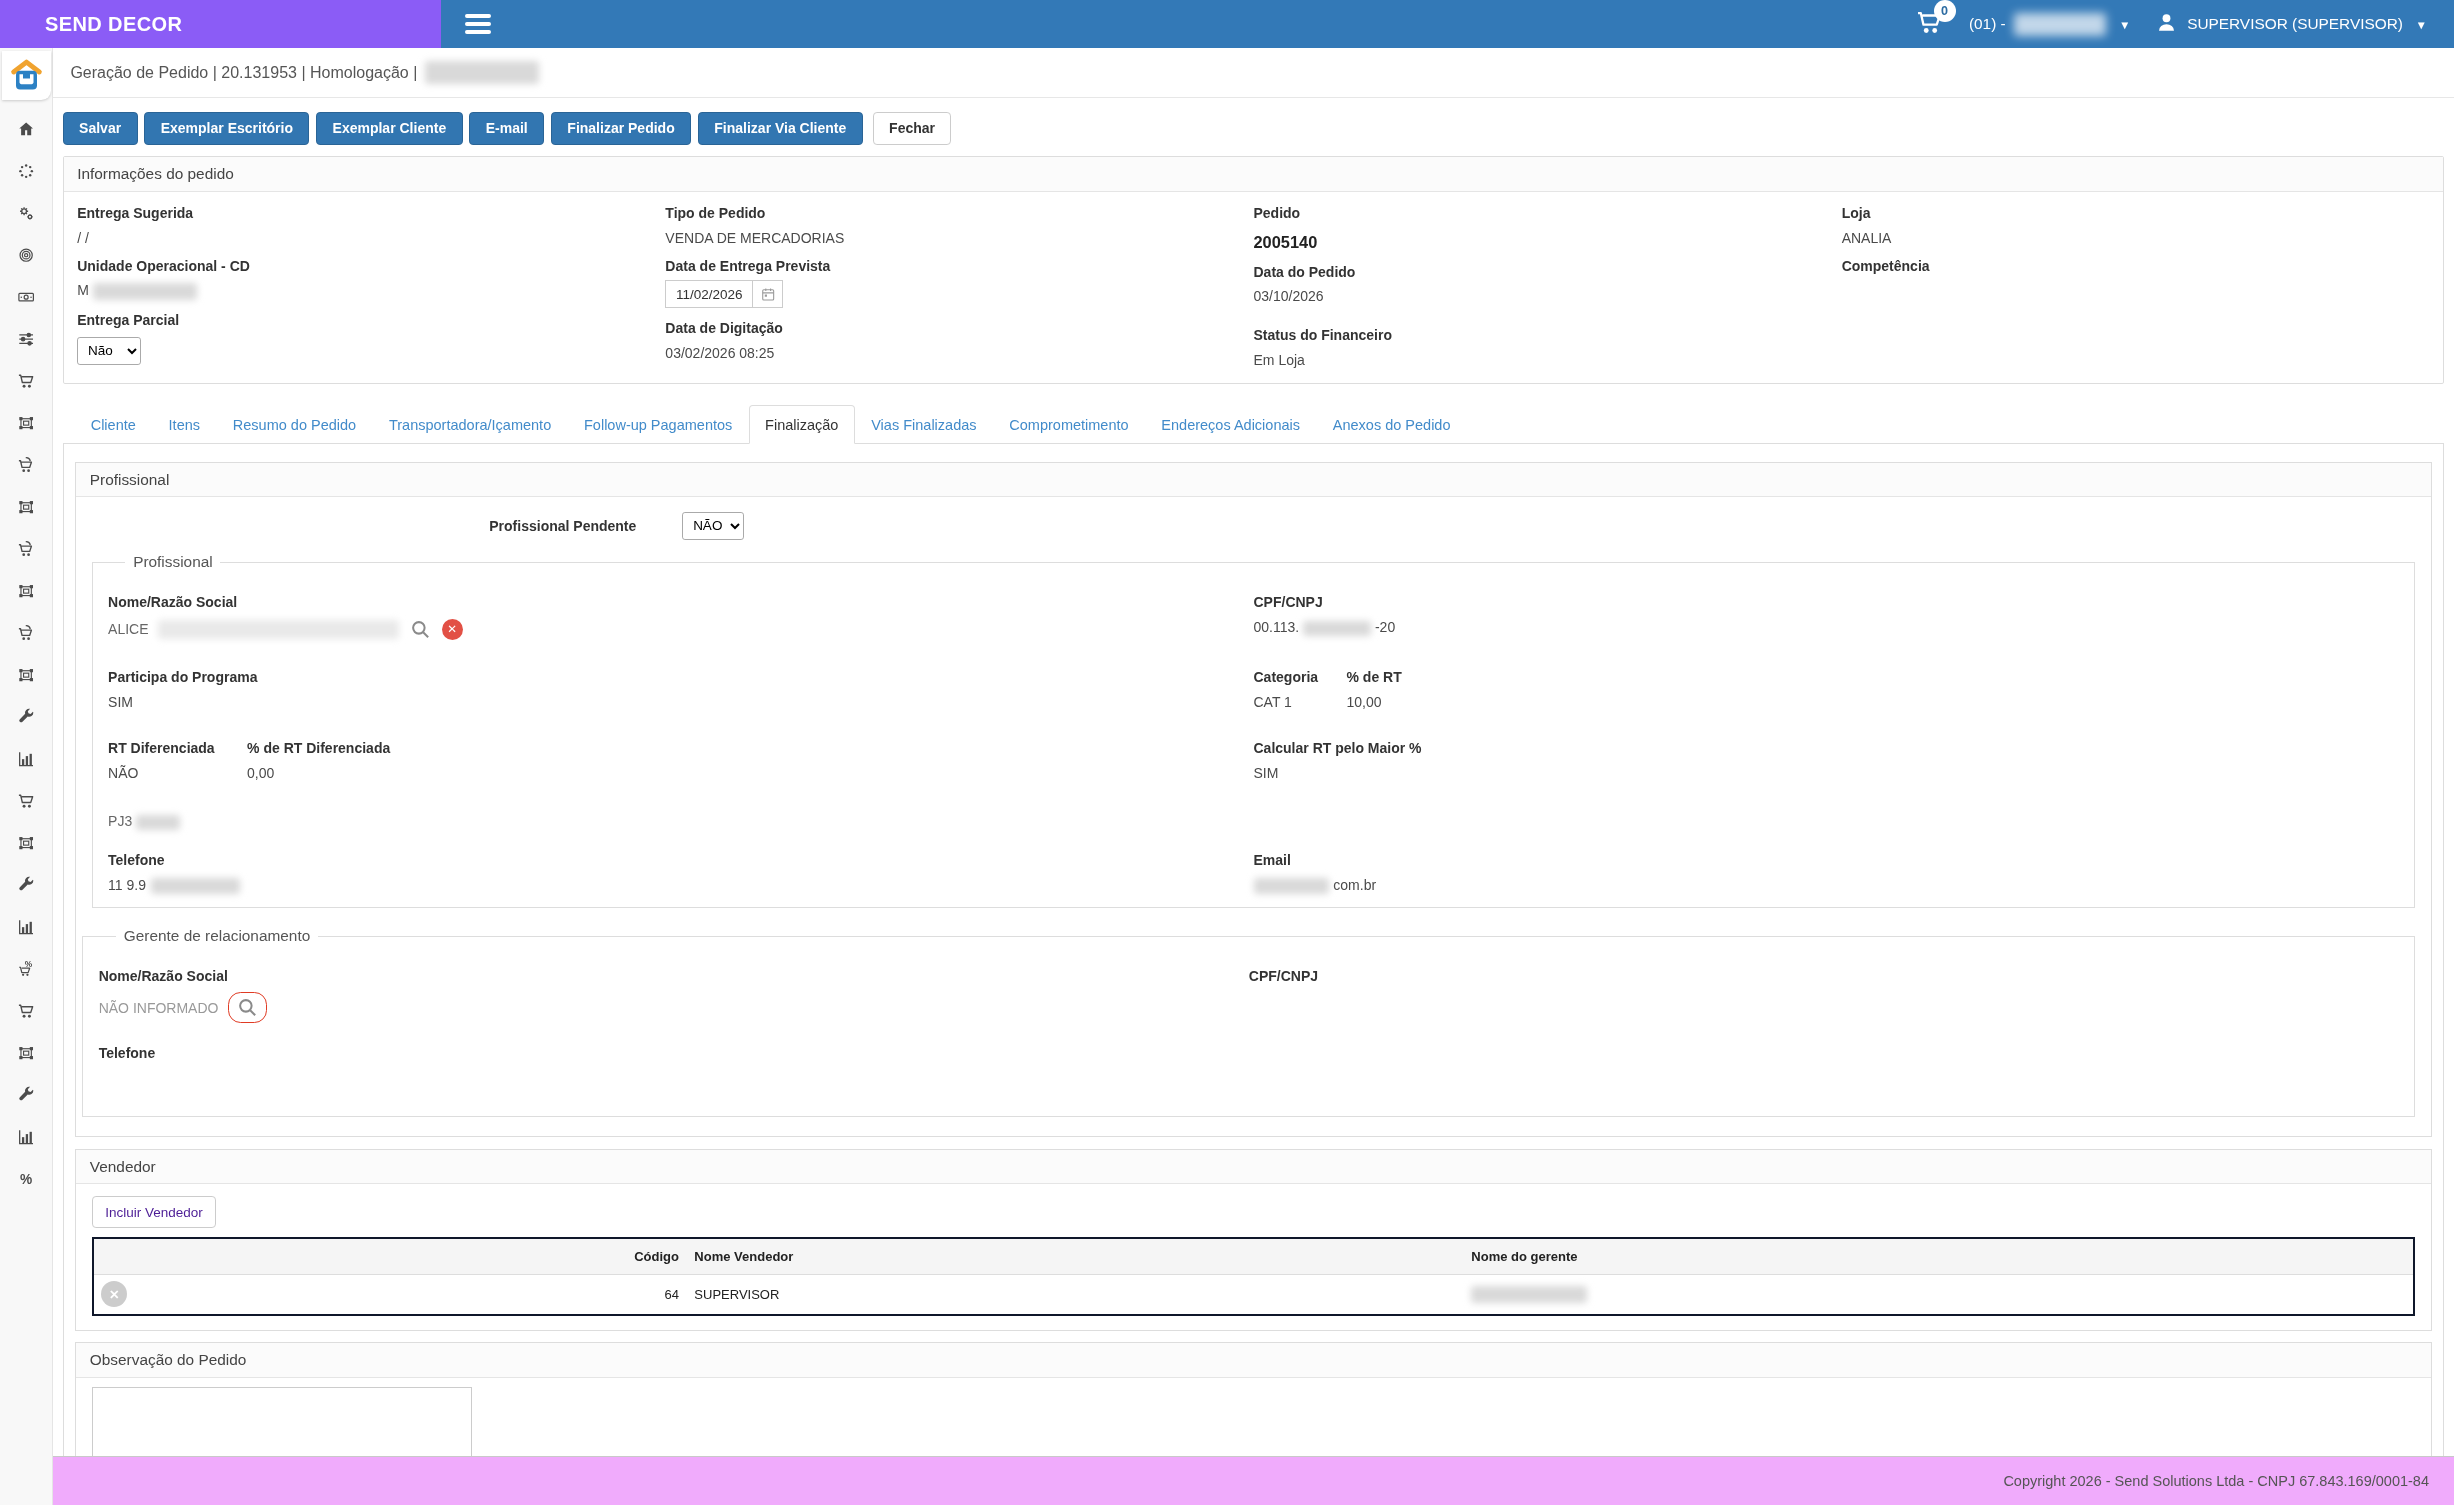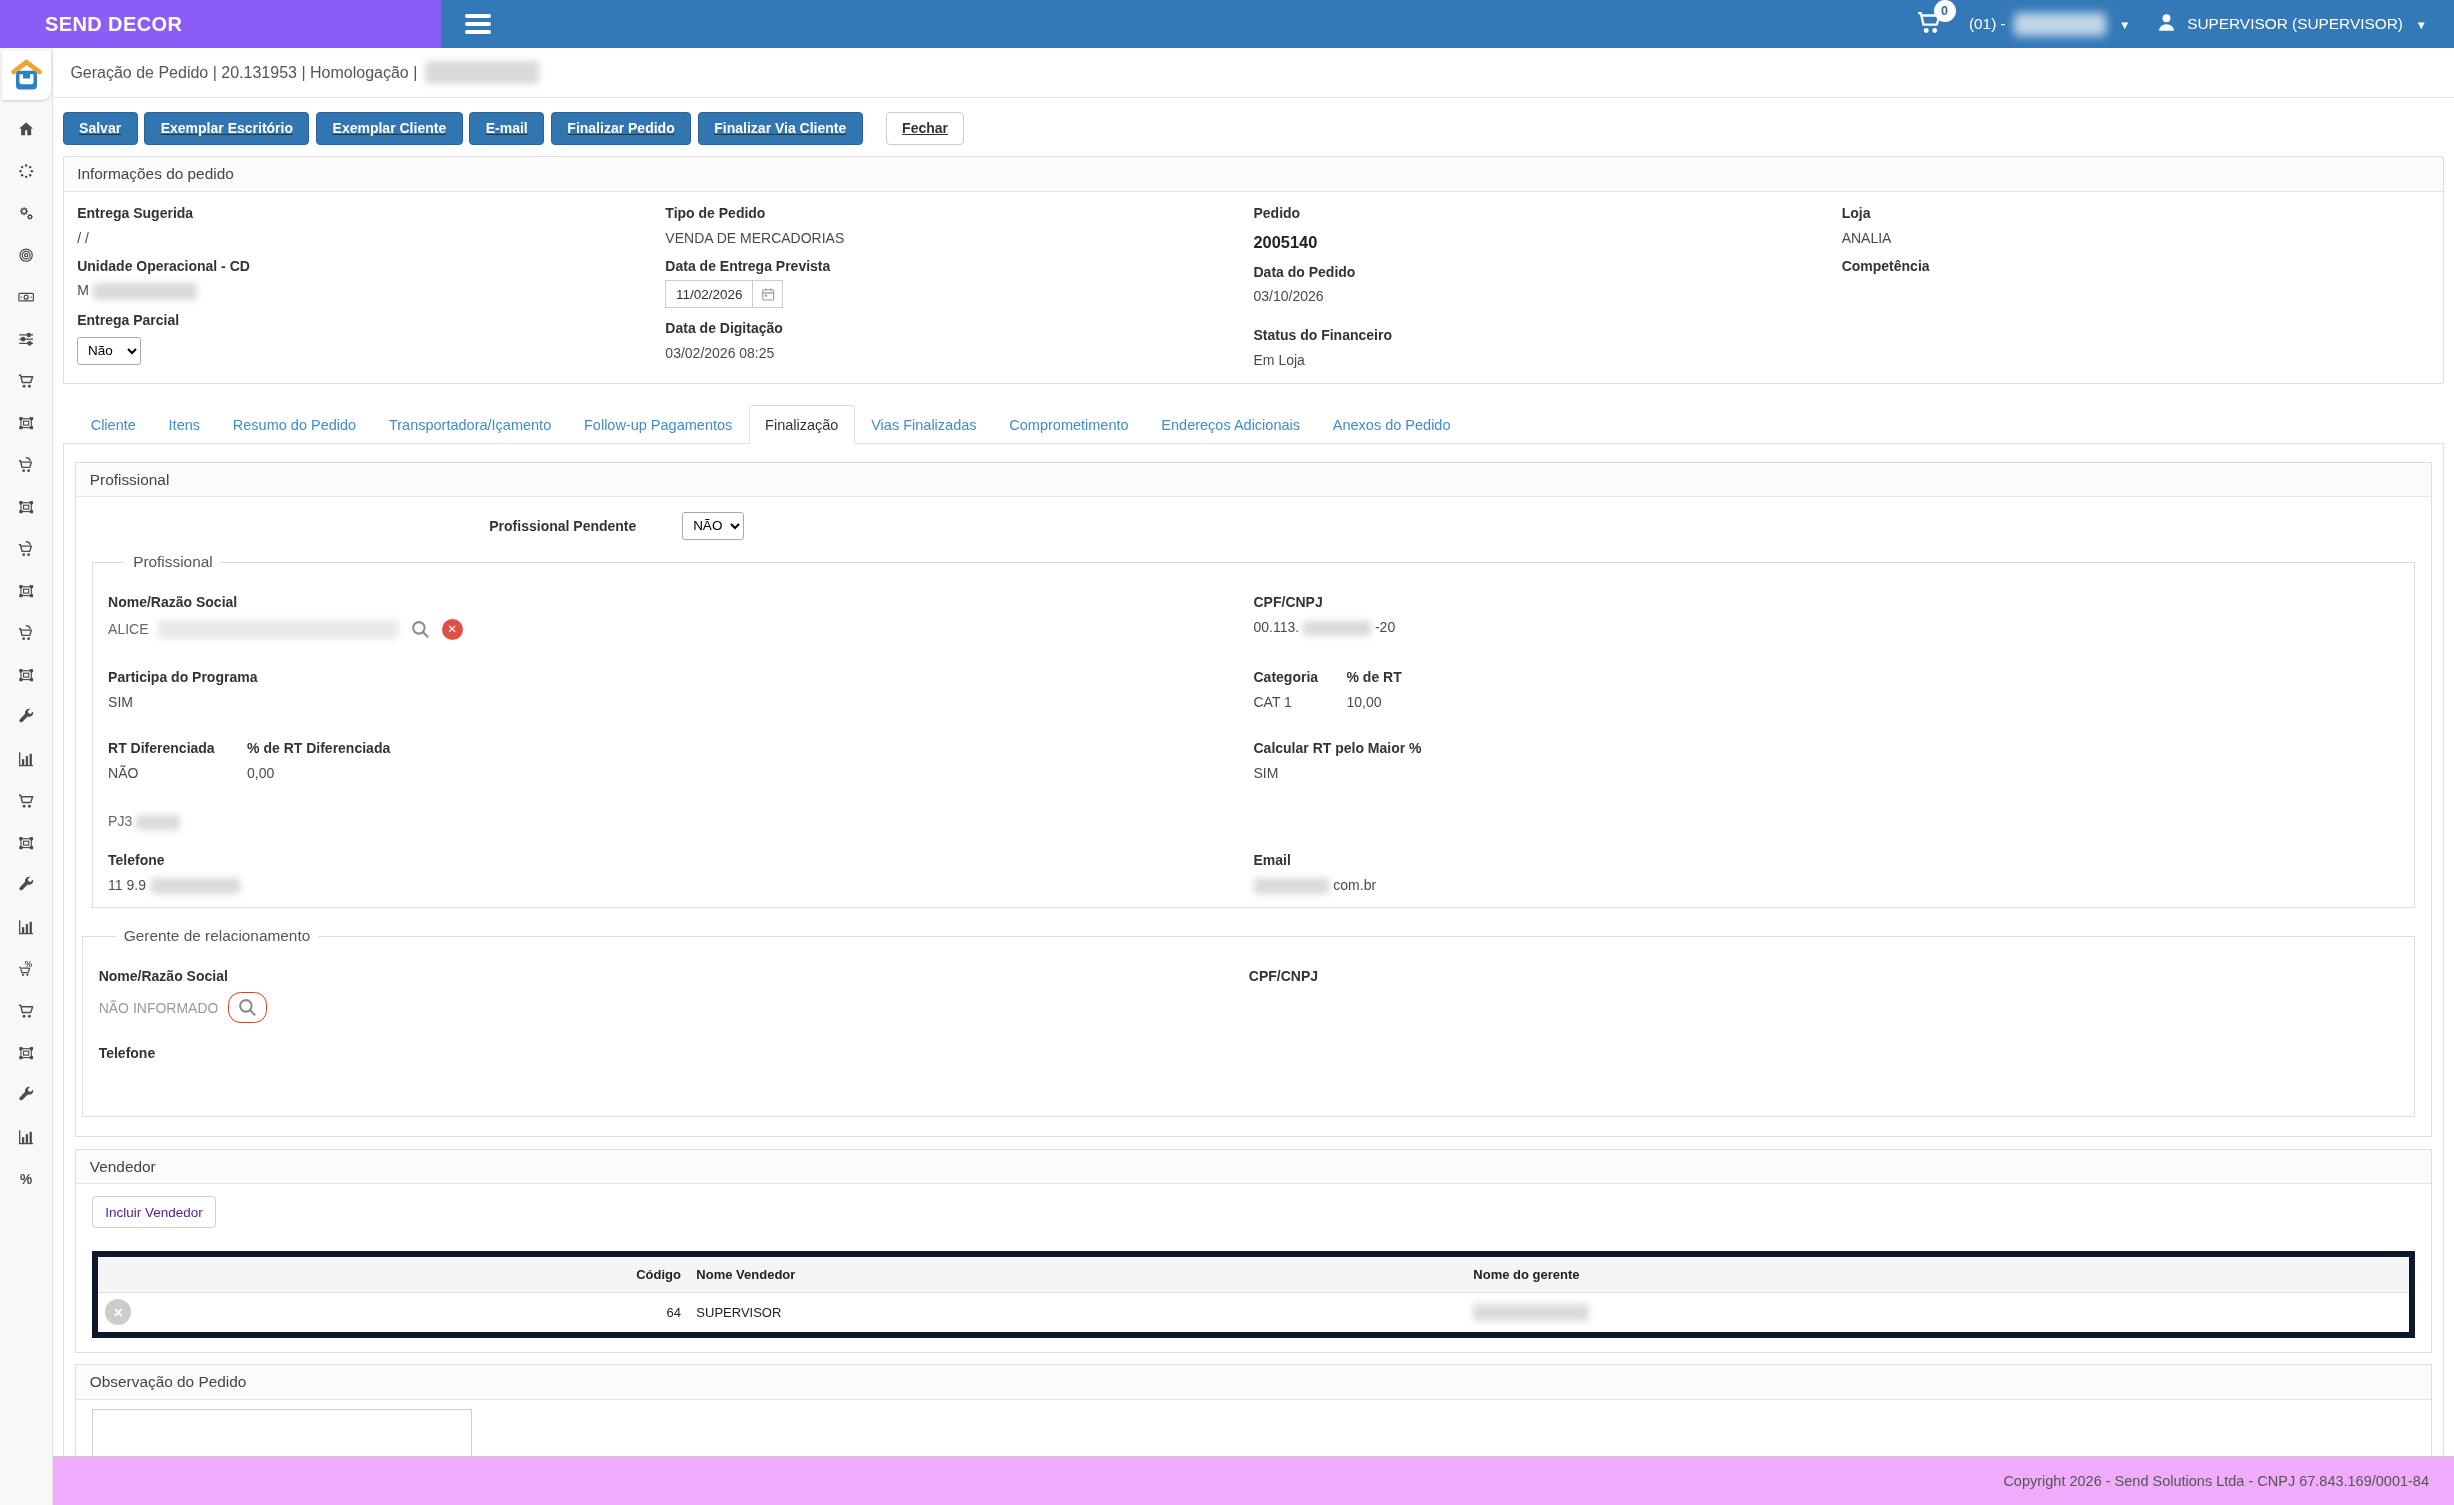--- a/index.html
+++ b/index.html
@@ -30,21 +30,21 @@
              border-right:1px solid #e5e5e5; z-index:10; }
   .logo-badge { position:absolute; top:2.9px; left:1.9px; width:49px; height:49px; background:#fff;
     border-radius:0 0 9.7px 0; box-shadow:0 1px 2.9px rgba(0,0,0,.18); display:flex; align-items:center; justify-content:center; }
   .side-icons { margin-top:60px; display:flex; flex-direction:column; }
   .s-item { height:42px; display:flex; align-items:center; justify-content:center; cursor:pointer; }
   .s-item svg { width:18.3px; height:18.3px; }
   
   .main { position:absolute; left:53px; top:48px; right:0; bottom:0; }
   .title-bar { height:50px; border-bottom:1px solid #e7e7e7; display:flex; align-items:center;
                padding-left:17.4px; font-size:16px; color:#555; gap:7.7px; }
-  .toolbar { display:flex; gap:23px; padding:13.5px 0 0 9.7px;text-decoration:underline; }
+  .toolbar { display:flex; gap:10px; padding:13.5px 0 0 9.7px; }
   .btn { font-family:inherit; font-size:14px; font-weight:bold; padding:7.7px 15.4px; border-radius:3.9px; cursor:pointer; }
   .btn-primary { background:#3276b1; border:1px solid #2a6496; color:#fff; }
   .btn-default { background:#fff; border:1px solid #ccc; color:#333; }
   .btn-plain { background:#fff; border:1px solid #ccc; color:#4c1d95; font-weight:normal; font-size:13.5px; padding:7.7px 12.6px; border-radius:3.9px; cursor:pointer; font-family:inherit; }
   
   .box { margin:11.6px 9.7px 0; border:1px solid #ddd; border-radius:1.9px; background:#fff; }
   .box-head { padding:7.7px 13.5px; border-bottom:1px solid #e5e5e5; font-size:15.4px; color:#444; background:#fbfbfb; }
   .info-grid { display:grid; grid-template-columns:1fr 1fr 1fr 1fr; padding:1.9px 13.5px 15.4px; }
   .fld { margin-top:11.6px; }
   .lbl { font-weight:bold; font-size:14px; color:#333; }
@@ -70,21 +70,21 @@
   .vrow { display:flex; align-items:center; gap:9.7px; margin-top:7.7px; }
   .inline2 { display:flex; gap:25px; }
   .inline2 .sub1 { width:114px; }
   .muted { color:#999; }
   .icon-btn { background:none; border:none; cursor:pointer; display:inline-flex; padding:0; }
   .x-circle { width:21px; height:21px; border-radius:50%; background:#e25045; color:#fff; font-size:11.6px;
               font-weight:bold; display:inline-flex; align-items:center; justify-content:center; cursor:pointer; }
   .ring { border:1.9px solid #e03b24; border-radius:12.6px; padding:2.9px 6.8px; display:inline-flex; }
   
   .vend-body { padding:11.6px 15.4px 13.5px; }
-  table { width:100%; border-collapse:collapse; font-size:13px; border:6px solid #0f172a; margin-top:23px; }
+  table { width:100%; border-collapse:collapse; font-size:13px; border:2px solid #0f172a; margin-top:9px; }
   thead th { background:#f5f5f5; border-bottom:1px solid #ddd; padding:9.7px 7.7px; font-weight:bold; text-align:left; color:#222; }
   th.c-del { width:68px; } th.c-cod { width:526px; text-align:right; } th.c-nome { width:777px; }
   tbody td { padding:6.8px 7.7px; border-bottom:1px solid #eee; color:#222; }
   td.c-cod { text-align:right; }
   .del-x { width:26px; height:26px; border-radius:50%; background:#ccc; color:#fff; border:none; cursor:pointer;
            display:flex; align-items:center; justify-content:center; font-size:12.6px; font-weight:bold; }
   
   .obs-body { padding:9.7px 15.4px 15.4px; }
   textarea { width:380px; height:96px; border:1px solid #ccc; resize:both; font-family:inherit; font-size:13.5px; padding:5.8px; }
   

